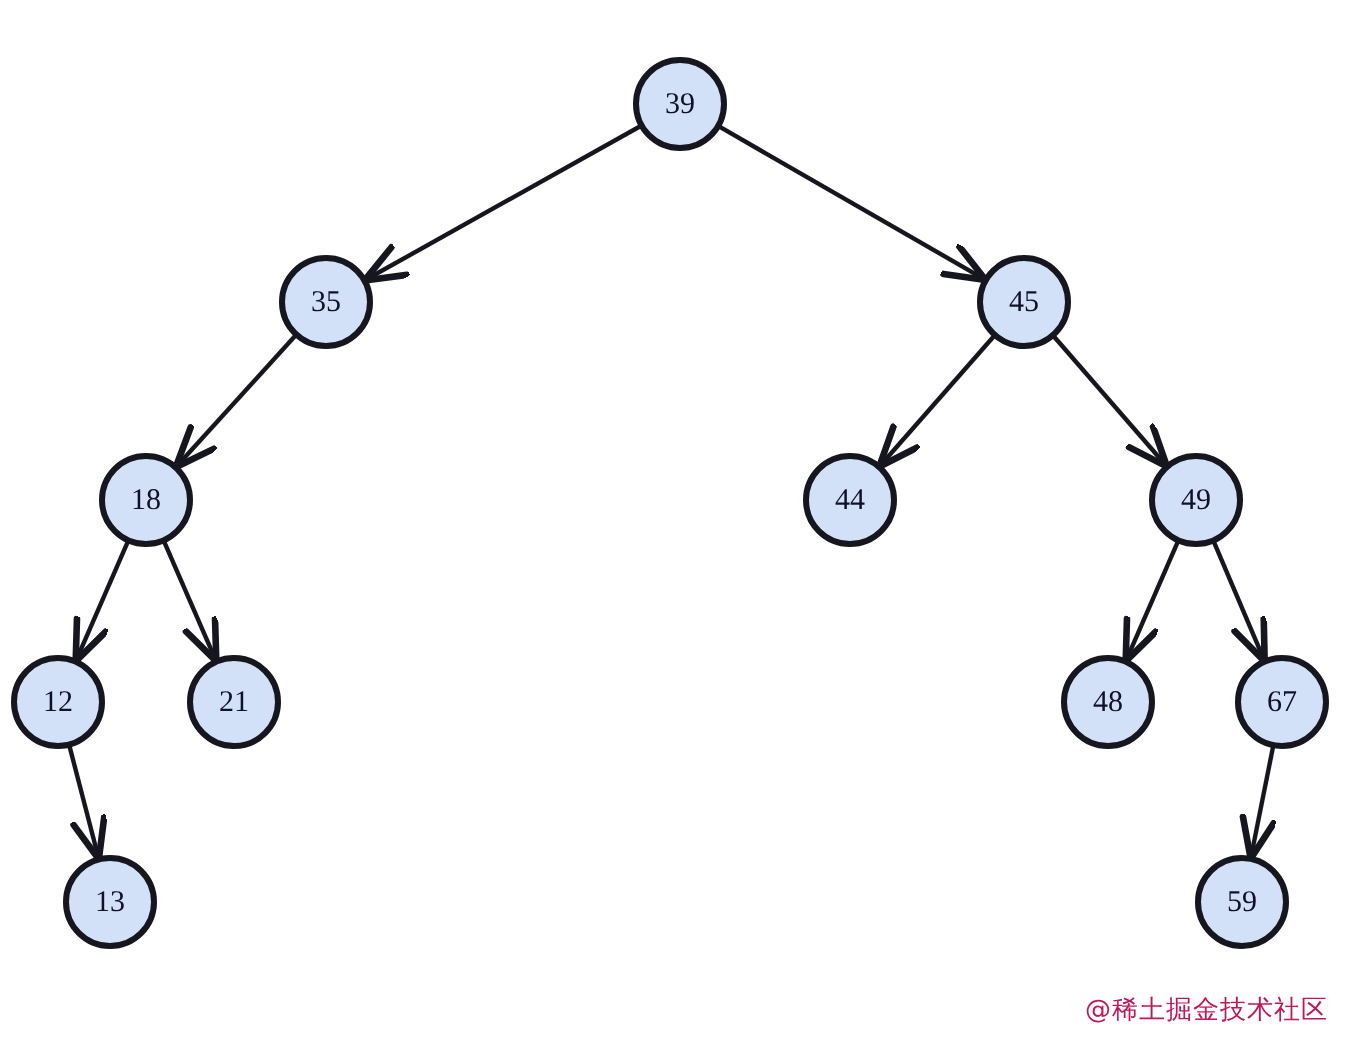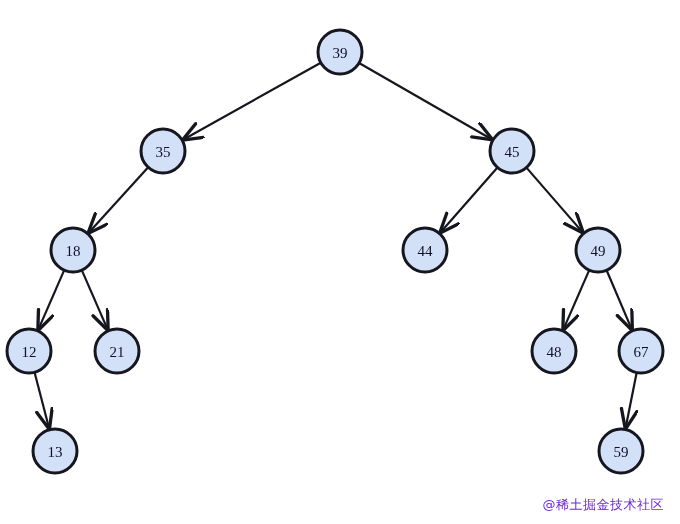--- a/index.html
+++ b/index.html
@@ -40,21 +40,21 @@
     stroke: #16161f;
     stroke-width: 2.2;
     fill: none;
   }
   .watermark {
     position: absolute;
     right: 16px;
     bottom: 10px;
     font-family: "DejaVu Sans", "Liberation Sans", sans-serif;
     font-size: 13px;
-    color: #6d28d9;
+    color: #be185d;
     letter-spacing: 0.5px;
     white-space: nowrap;
     user-select: none;
   }
 </style>
 </head>
 <body>
 
 <svg id="tree-canvas" viewBox="0 0 680 524">
   <defs>

